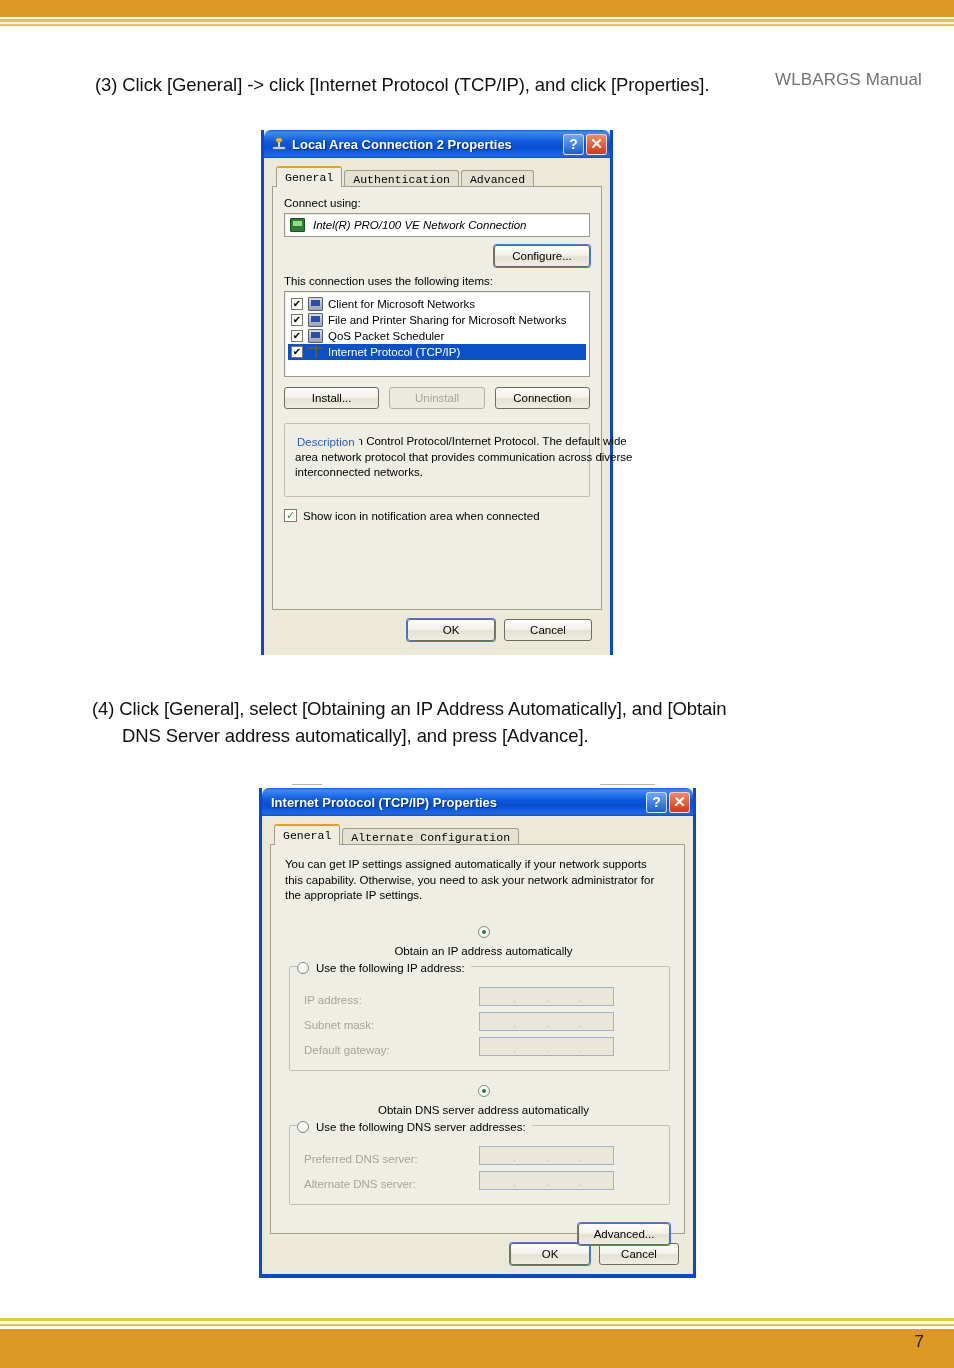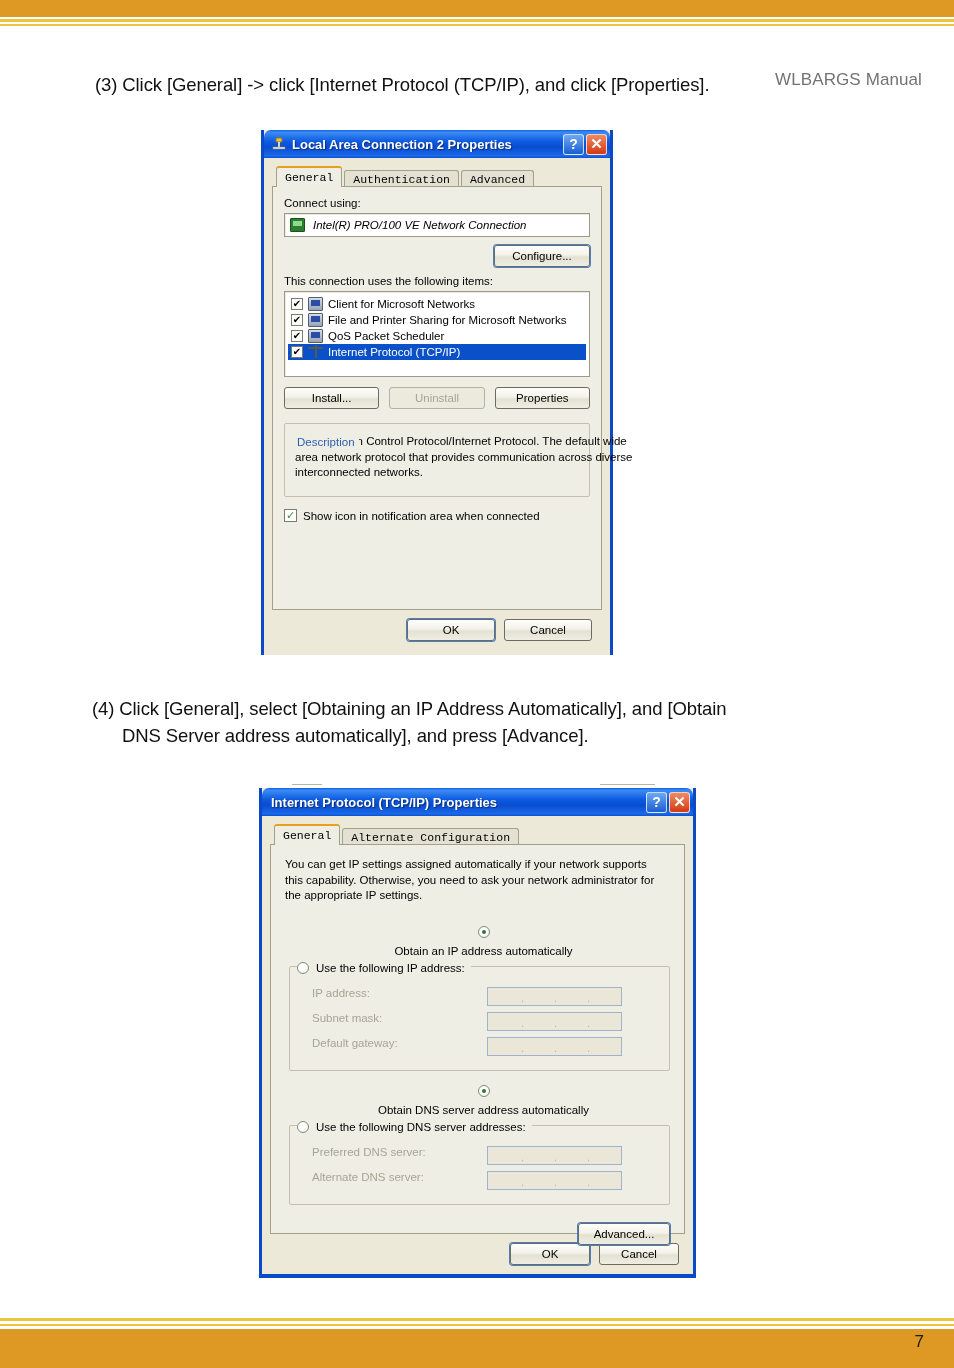--- a/index.html
+++ b/index.html
@@ -145,21 +145,21 @@
     width:12px; height:12px; border-radius:50%;
     background:radial-gradient(circle at 35% 32%, #fff 40%, #e9e7db 100%);
     border:1px solid #7e8a7e; flex:0 0 auto; position:relative;
   }
   .radio.on:after {
     content:""; position:absolute; left:3px; top:3px; width:4px; height:4px;
     border-radius:50%; background:#2d7a2d;
   }
 
   
-  .iprow { display:flex; align-items:flex-start; margin:6px 8px; }
+  .iprow { display:flex; align-items:flex-end; margin:6px 0; }
   .iprow .lab { width:175px; font-size:11.5px; }
   .ipbox {
     width:135px; height:19px; border:1px solid #9fb3cc; background:#eae6d8;
     display:flex; align-items:center; color:#c2bda8; font-size:11px;
     letter-spacing:0; padding:0 4px; position:relative;
   }
   .ipbox span { position:absolute; top:5px; font-size:11px; color:#bdb8a4; line-height:1; }
   .ipbox .d1 { left:33px; }
   .ipbox .d2 { left:66px; }
   .ipbox .d3 { left:99px; }
@@ -249,21 +249,21 @@
         <div class="citem sel">
           <span class="cbox">✔</span>
           <span class="ico ico-proto"></span>
           <span>Internet Protocol (TCP/IP)</span>
         </div>
       </div>
 
       <div style="display:flex; gap:10px; margin-top:10px;">
         <div class="btn" style="width:118px;">Install...</div>
         <div class="btn disabled" style="width:118px;">Uninstall</div>
-        <div class="btn" style="width:118px;">Properties</div>
+        <div class="btn" style="width:118px;">Connection</div>
       </div>
 
       <div class="group" style="margin-top:14px; height:74px;">
         <div class="glegend">Description</div>
         <div class="desc" style="width:340px;">Transmission Control Protocol/Internet Protocol. The default wide area network protocol that provides communication across diverse interconnected networks.</div>
       </div>
 
       <div class="chkline" style="margin-top:12px;">
         <span class="chk-green">✓</span>
         <span>Show icon in notification area when connected</span>

